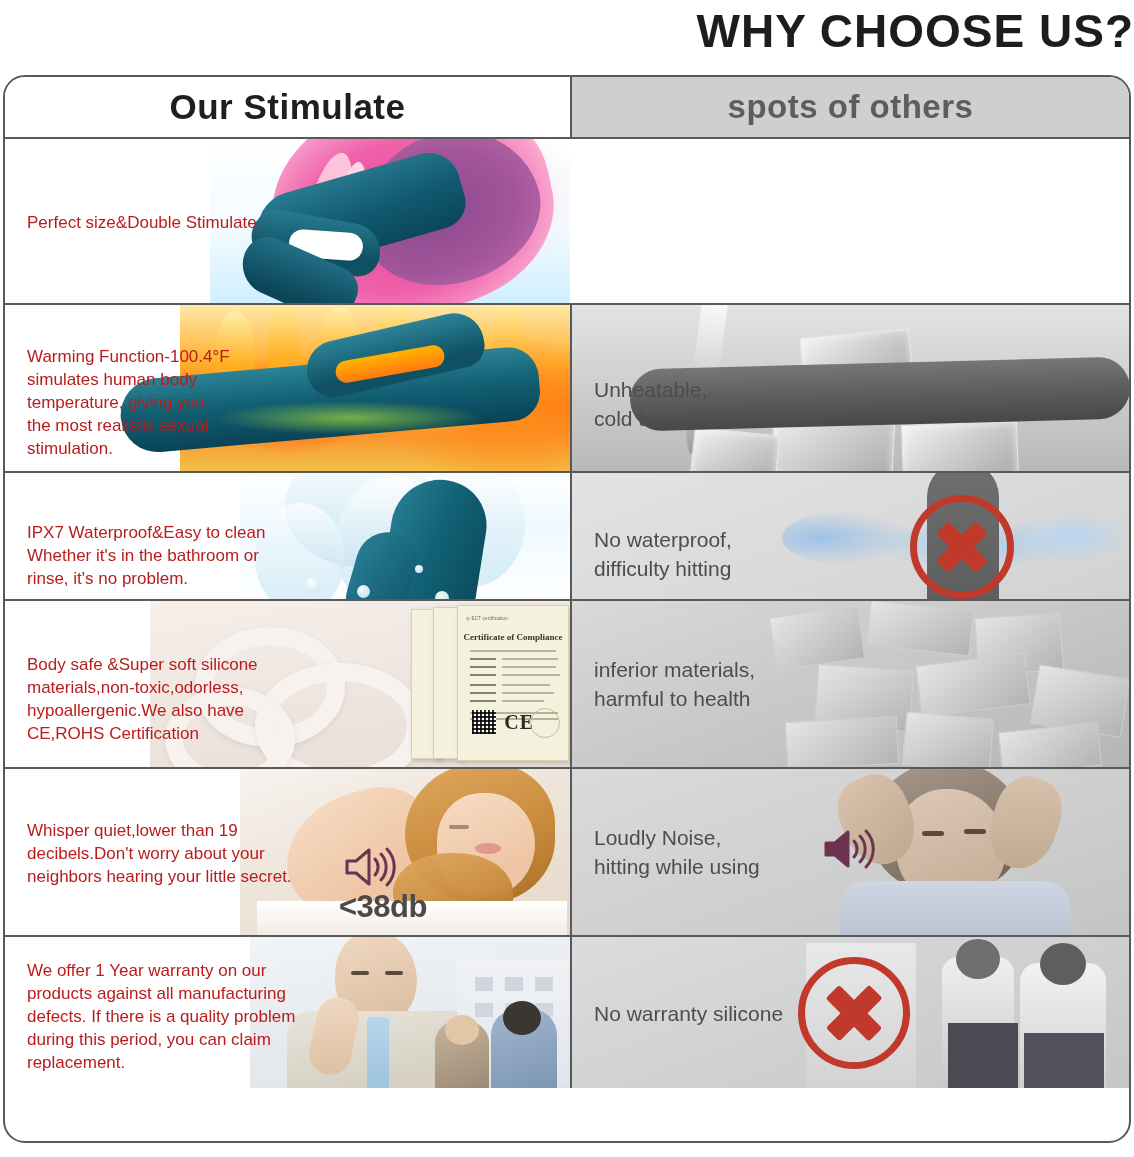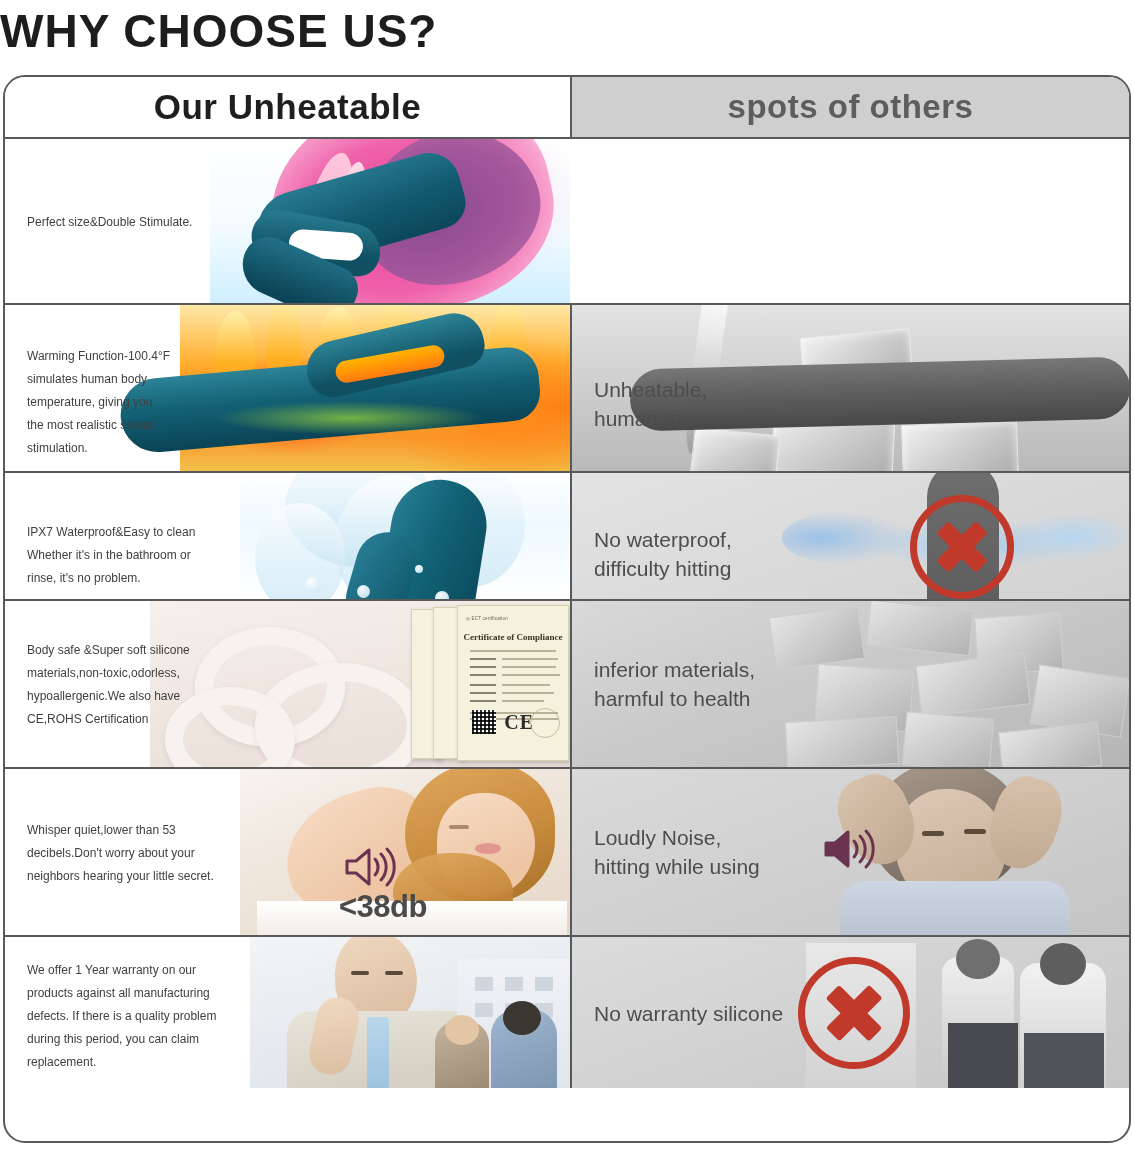--- a/index.html
+++ b/index.html
@@ -7,21 +7,21 @@
     width: 1134px; height: 1157px;
     background: #ffffff;
     font-family: "Liberation Sans", sans-serif;
     overflow: hidden;
   }
   .page { position: relative; width: 1134px; height: 1157px; background:#fff; }
 
   
   .title {
     position: absolute; left:0; top: 2px; width: 1134px;
-    text-align: left;
+    text-align: right;
     font-size: 46px; font-weight: 700; letter-spacing: 1px;
     color: #1d1d1d;
     font-family: "Liberation Sans", sans-serif;
     line-height: 58px;
   }
 
   
   .table {
     position: absolute; left: 3px; top: 75px;
     width: 1128px; height: 1068px;
@@ -43,21 +43,21 @@
   .hdr-txt-left {
     font-size: 35px; font-weight: 700; color: #1f1f1f; letter-spacing: .5px;
   }
   .hdr-txt-right {
     font-size: 33px; font-weight: 700; color: #5d5d5d; letter-spacing: .5px;
   }
 
   
   .cap {
     position: absolute; z-index: 6;
-    color: #404040; font-size: 12px; line-height: 23px;
+    color: #b91c1c; font-size: 17px; line-height: 23px;
     font-family: "Liberation Sans", sans-serif;
     white-space: pre-line;
   }
   .cap-r { color:#4d4d4d; font-size: 21px; line-height: 29px; }
 
   
   .art { position:absolute; inset:0; z-index:1; }
 
   
   .r1l-bg { position:absolute; right:0; top:0; width:360px; height:100%;
@@ -209,21 +209,21 @@
 <body>
 
 <div class="page">
 
   <div class="title">WHY CHOOSE US?</div>
 
   <div class="table">
 
     <div class="row hdr">
       <div class="cell-left">
-        <span class="hdr-txt-left">Our Unheatable</span>
+        <span class="hdr-txt-left">Our Stimulate</span>
       </div>
       <div class="cell-right">
         <span class="hdr-txt-right">spots of others</span>
       </div>
     </div>
 
     <div class="row" style="height:166px;">
       <div class="cell-left">
         <div class="art">
           <div class="r1l-bg"></div>
@@ -265,21 +265,21 @@
         <div class="art">
           <div class="r2r-bg"></div>
           <div class="r2r-stream"></div>
           <div class="ice" style="left:230px; top:28px; width:110px; height:62px; transform:rotate(-5deg);"></div>
           <div class="ice" style="left:200px; top:108px; width:122px; height:66px; transform:rotate(3deg);"></div>
           <div class="ice" style="left:330px; top:118px; width:116px; height:58px; transform:rotate(-2deg);"></div>
           <div class="ice" style="left:120px; top:126px; width:86px; height:52px; transform:rotate(6deg);"></div>
           <div class="r2r-toy"></div>
         </div>
         <div class="cap cap-r" style="left:22px; top:70px; width:240px;">Unheatable,
-human toy</div>
+cold toy</div>
       </div>
     </div>
 
     <div class="row" style="height:128px;">
       <div class="cell-left">
         <div class="art">
           <div class="r3l-bg"></div>
           <div class="splash" style="left:280px; top:-26px; width:150px; height:120px;"></div>
           <div class="splash" style="left:330px; top:2px;   width:120px; height:140px; opacity:.8;"></div>
           <div class="splash" style="left:250px; top:30px;  width:90px;  height:110px; opacity:.75;"></div>
@@ -348,21 +348,21 @@
             <div class="cert-line" style="left:44px; top:86px; width:52px;"></div>
             <div class="cert-label" style="left:12px; top:94px; width:26px;"></div>
             <div class="cert-line" style="left:44px; top:94px; width:42px;"></div>
             <div class="cert-line" style="left:12px; top:106px; width:88px;"></div>
             <div class="cert-line" style="left:12px; top:112px; width:88px;"></div>
             <div class="qr"></div>
             <div class="ce-mark">CE</div>
             <div class="cert-seal"></div>
           </div>
         </div>
-        <div class="cap" style="left:22px; top:38px; width:300px;">Body safe &amp;Super soft silicone
+        <div class="cap" style="left:22px; top:52px; width:300px;">Body safe &amp;Super soft silicone
 materials,non-toxic,odorless,
 hypoallergenic.We also have
 CE,ROHS Certification</div>
       </div>
       <div class="cell-right">
         <div class="art">
           <div class="r4r-bg"></div>
           <div class="chunk" style="left:200px; top:10px;  width:90px;  height:54px; transform:rotate(-8deg);"></div>
           <div class="chunk" style="left:296px; top:4px;   width:104px; height:46px; transform:rotate(6deg);"></div>
           <div class="chunk" style="left:404px; top:14px;  width:86px;  height:58px; transform:rotate(-4deg);"></div>
@@ -395,21 +395,21 @@
         </div>
         <div class="speaker" style="left:338px; top:76px; width:56px; height:44px;">
           <svg width="56" height="44" viewBox="0 0 56 44" fill="none">
             <path d="M4 16 h9 L26 5 v34 L13 28 H4 Z" stroke="#6b3350" stroke-width="3" fill="none" stroke-linejoin="round"></path>
             <path d="M32 14 a12 12 0 0 1 0 16" stroke="#6b3350" stroke-width="3" fill="none" stroke-linecap="round"></path>
             <path d="M38 9 a19 19 0 0 1 0 26" stroke="#6b3350" stroke-width="3" fill="none" stroke-linecap="round"></path>
             <path d="M44 4 a26 26 0 0 1 0 36" stroke="#6b3350" stroke-width="3" fill="none" stroke-linecap="round"></path>
           </svg>
         </div>
         <div class="db-text" style="left:334px; top:120px;">&lt;38db</div>
-        <div class="cap" style="left:22px; top:50px; width:330px;">Whisper quiet,lower than 53
+        <div class="cap" style="left:22px; top:50px; width:330px;">Whisper quiet,lower than 19
 decibels.Don't worry about your
 neighbors hearing your little secret.</div>
       </div>
       <div class="cell-right">
         <div class="art">
           <div class="r5r-bg"></div>
           <div style="position:absolute; left:300px; top:-8px; width:150px; height:130px;
                       background: linear-gradient(160deg,#a99a8c,#6e6257); border-radius:50% 50% 42% 42%;"></div>
           <div style="position:absolute; left:324px; top:20px; width:110px; height:116px;
                       background: linear-gradient(160deg,#ddc9b6,#c3ab94); border-radius:46% 54% 50% 50%;"></div>

